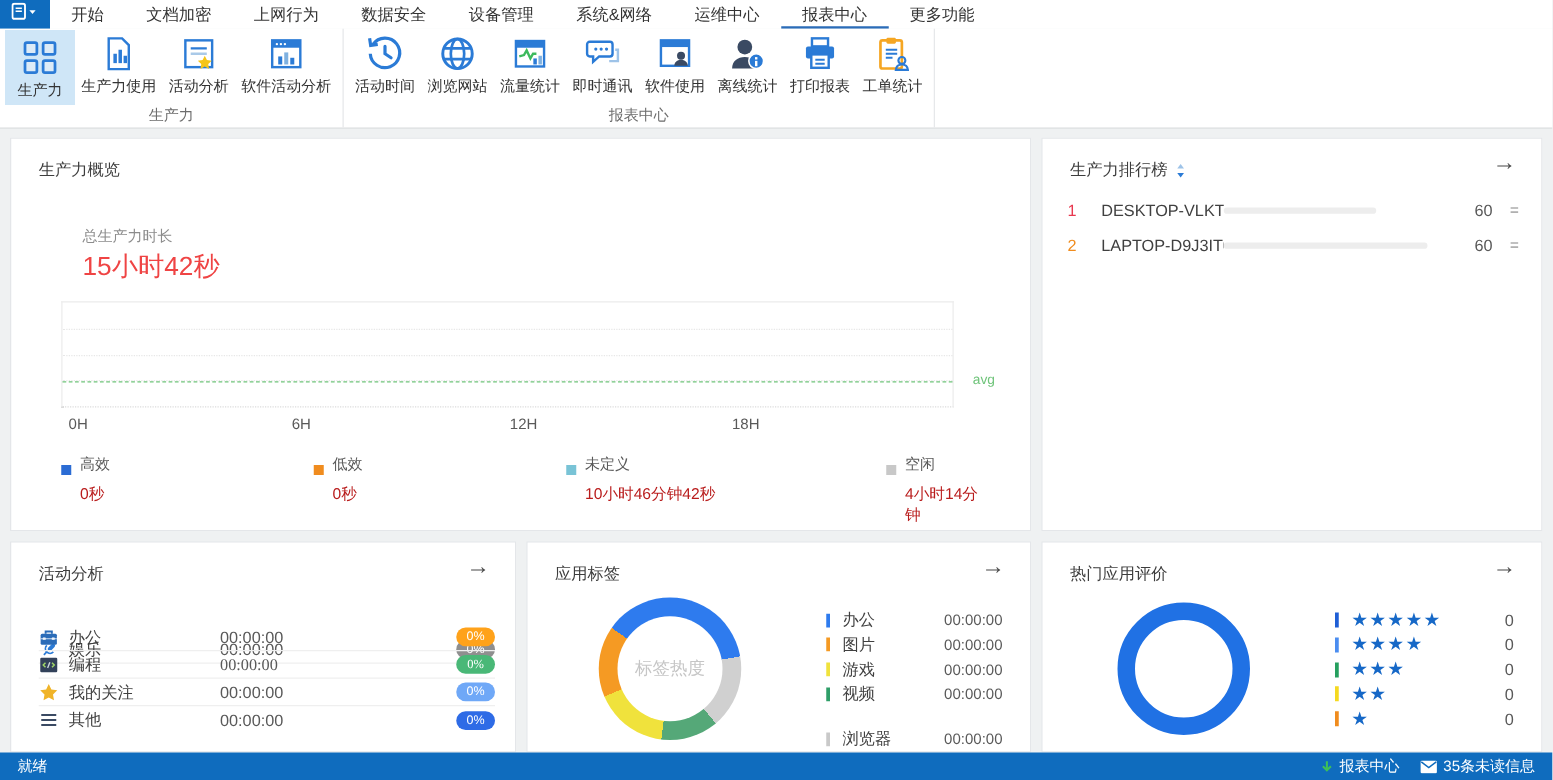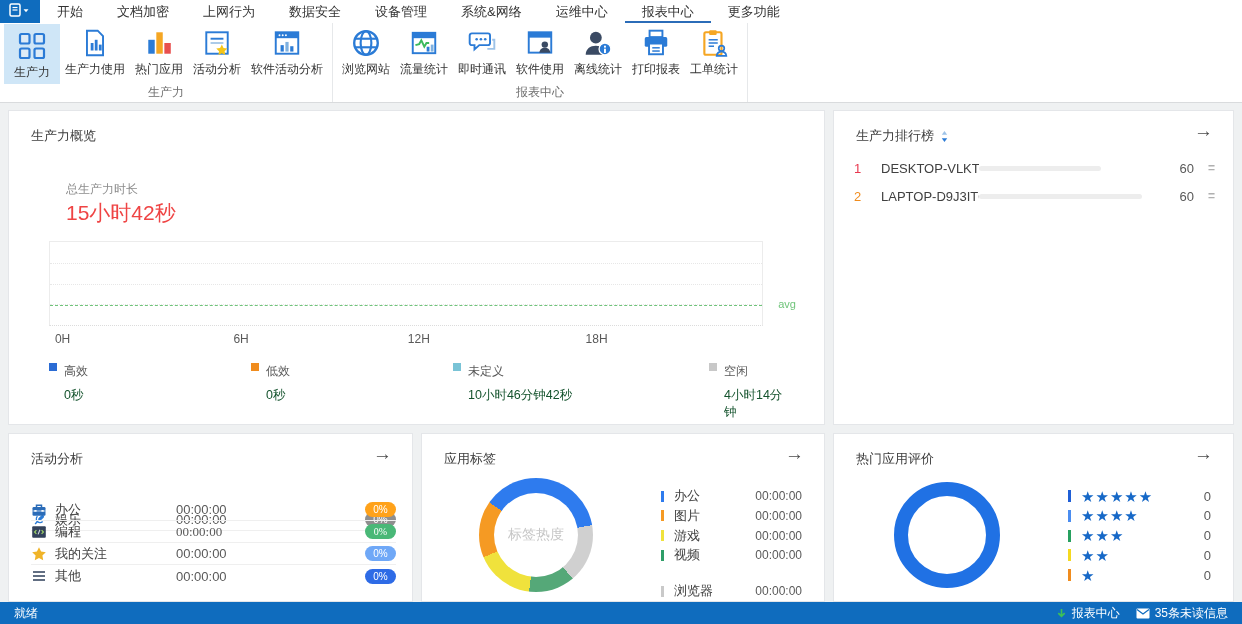--- a/index.html
+++ b/index.html
@@ -41,24 +41,24 @@
   .ov-total-value { position:absolute; left:57px; top:88px;  font-size:21px; font-weight:normal; color:#ef4444; }
   .chart { position:absolute; left:40px; top:130px; width:714px; height:85px; border:1px solid #ececec; border-bottom:1px dotted #dcdcdc; }
   .grid  { position:absolute; left:0; right:0; border-top:1px dotted #e7e7e7; }
   .avg-line { position:absolute; left:0; right:0; border-top:1px dashed #6fc47a; }
   .avg-label { position:absolute; right:-34px; top:-8px; font-size:11px; color:#6fc47a; }
   .bar-stack { position:absolute; bottom:0; width:11px; transform:translateX(-50%); display:flex; flex-direction:column; justify-content:flex-end; }
   .xticks { position:absolute; left:40px; top:221px; width:714px; height:14px; }
   .xticks span { position:absolute; transform:translateX(-50%); font-size:12px; color:#595959; }
   .ov-legend { position:absolute; left:40px; top:252px; width:740px; height:48px; }
   .ov-leg { position:absolute; top:0; }
-  .ov-leg .row { display:flex; align-items:flex-start; gap:7px; }
+  .ov-leg .row { display:flex; align-items:flex-end; gap:7px; }
   .ov-leg .sq { width:8px; height:8px; }
   .ov-leg .lbl { font-size:12px; color:#595959; }
-  .ov-leg .val { margin:7px 0 0 15px; font-size:12.5px; color:#14532d; }
+  .ov-leg .val { margin:7px 0 0 15px; font-size:12.5px; color:#b91c1c; }
 
   
   .rk-row { position:absolute; left:20px; right:16px; height:20px; display:flex; align-items:center; }
   .rk-rank { width:14px; font-size:13px; }
   .rk-name { width:98px; margin-left:13px; font-size:13px; color:#404040; white-space:nowrap; overflow:hidden; }
   .rk-barwrap { width:163px; display:flex; }
   .rk-track { height:5px; background:#ededed; border-radius:3px; overflow:hidden; }
   .rk-fill { height:5px; background:#c2c2c2; border-radius:3px; }
   .rk-val { width:40px; margin-left:12px; text-align:right; font-size:13px; color:#595959; }
   .rk-eq { margin-left:14px; color:#b0b0b0; font-size:12px; font-weight:bold; }
@@ -141,28 +141,20 @@
             <span class="icn"><svg viewBox="0 0 28 28">
                 <path d="M6.5 2.5h10l5 5v18h-15z" fill="#fff" stroke="#2b7bd6" stroke-width="1.8"></path>
                 <rect x="10" y="14" width="2.6" height="7" fill="#2b7bd6"></rect>
                 <rect x="13.8" y="11" width="2.6" height="10" fill="#2b7bd6"></rect>
                 <rect x="17.6" y="15.5" width="2.6" height="5.5" fill="#2b7bd6"></rect>
               </svg></span>
             <span>生产力使用</span>
           </div>
           <div class="ribbon-btn">
             <span class="icn"><svg viewBox="0 0 28 28">
-                <rect x="4" y="11" width="6" height="13" fill="#2b7bd6"></rect>
-                <rect x="11.5" y="4" width="6" height="20" fill="#f5a623"></rect>
-                <rect x="19" y="14" width="6" height="10" fill="#e8504f"></rect>
-              </svg></span>
-            <span>热门应用</span>
-          </div>
-          <div class="ribbon-btn">
-            <span class="icn"><svg viewBox="0 0 28 28">
                 <rect x="4" y="4" width="20" height="20" fill="#fff" stroke="#2b7bd6" stroke-width="1.8"></rect>
                 <line x1="8" y1="10" x2="20" y2="10" stroke="#2b7bd6" stroke-width="1.8"></line>
                 <line x1="8" y1="14" x2="20" y2="14" stroke="#a9c9e8" stroke-width="1.8"></line>
                 <path d="M18.5 15.5l1.6 3.2 3.6.5-2.6 2.5.6 3.6-3.2-1.7-3.2 1.7.6-3.6-2.6-2.5 3.6-.5z" fill="#f5c518"></path>
               </svg></span>
             <span>活动分析</span>
           </div>
           <div class="ribbon-btn">
             <span class="icn"><svg viewBox="0 0 28 28">
                 <rect x="3.5" y="4" width="21" height="20" fill="#fff" stroke="#2b7bd6" stroke-width="1.8"></rect>
@@ -174,20 +166,28 @@
                 <rect x="12.5" y="13" width="3" height="9" fill="#7fb1e0"></rect>
                 <rect x="17" y="17" width="3" height="5" fill="#2b7bd6"></rect>
               </svg></span>
             <span>软件活动分析</span>
           </div>
         </div>
         <div class="rg-label">生产力</div>
       </div>
       <div class="ribbon-group">
         <div class="rg-buttons">
+          <div class="ribbon-btn">
+            <span class="icn"><svg viewBox="0 0 28 28">
+                <path d="M5 7a11 11 0 1 1-2 7" fill="none" stroke="#2b7bd6" stroke-width="2.4"></path>
+                <path d="M2.5 2.5l.8 5.3 5.3-.8" fill="none" stroke="#2b7bd6" stroke-width="2.4"></path>
+                <path d="M14 8.5V14l4.5 3" fill="none" stroke="#2b7bd6" stroke-width="2.4" stroke-linecap="round"></path>
+              </svg></span>
+            <span>活动时间</span>
+          </div>
           <div class="ribbon-btn">
             <span class="icn"><svg viewBox="0 0 28 28">
                 <circle cx="14" cy="14" r="11" fill="none" stroke="#2b7bd6" stroke-width="2.2"></circle>
                 <ellipse cx="14" cy="14" rx="5" ry="11" fill="none" stroke="#2b7bd6" stroke-width="2"></ellipse>
                 <line x1="3.5" y1="10" x2="24.5" y2="10" stroke="#2b7bd6" stroke-width="2"></line>
                 <line x1="3.5" y1="18" x2="24.5" y2="18" stroke="#2b7bd6" stroke-width="2"></line>
               </svg></span>
             <span>浏览网站</span>
           </div>
           <div class="ribbon-btn">

